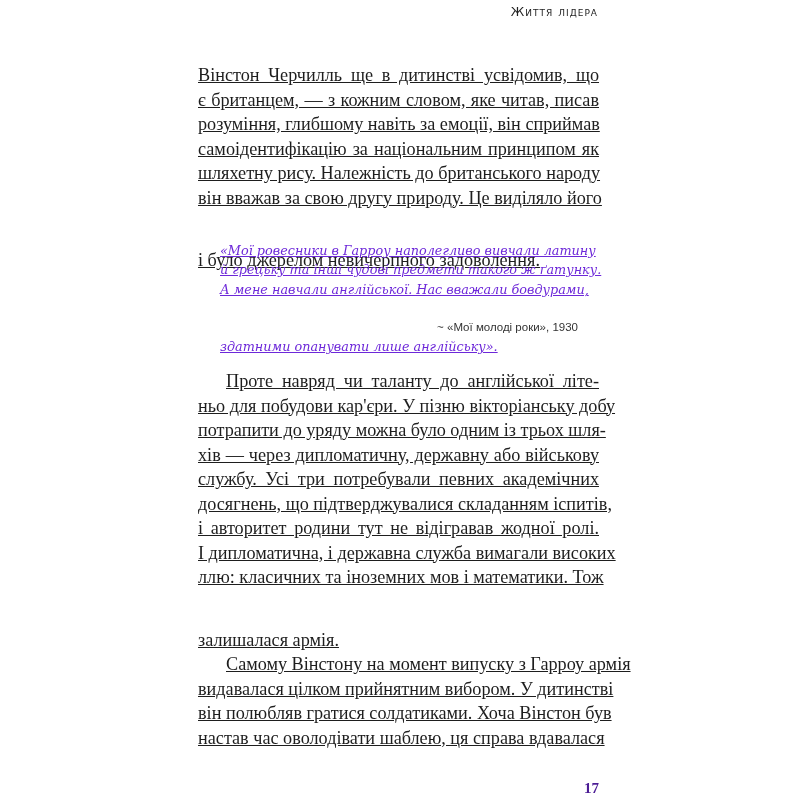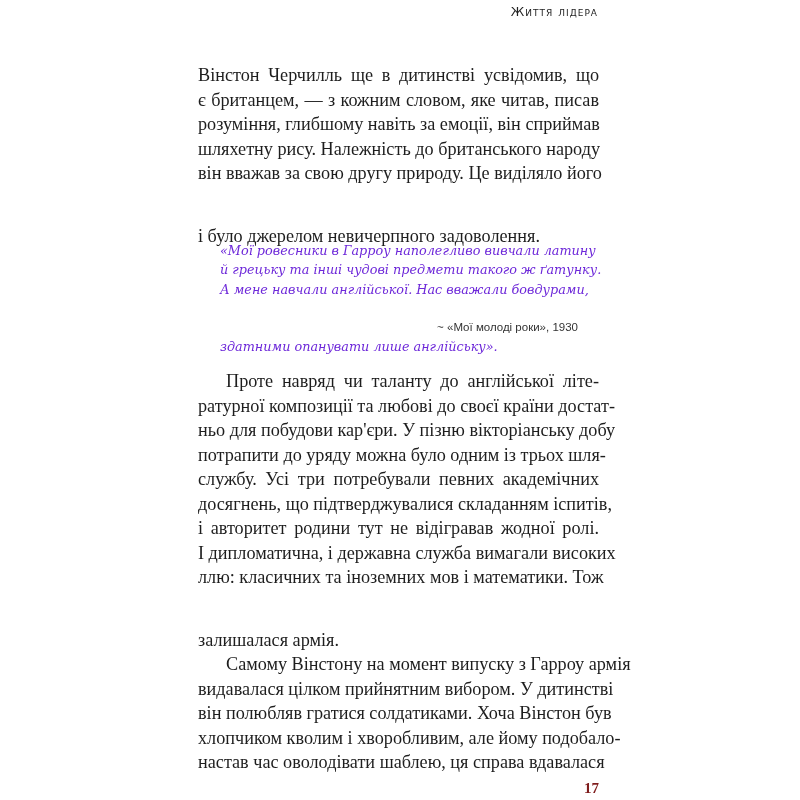--- a/index.html
+++ b/index.html
@@ -33,20 +33,21 @@
       font-size: 18.2px;
       line-height: 24.5px;
       color: #1e1e1e;
     }
     .line {
       display: block;
       white-space: nowrap;
       text-align: justify;
       text-align-last: justify;
       height: 24.5px;
+      text-decoration: underline;
     }
     .line.last {
       text-align-last: left;
       margin-top: 38px;
     }
     .line.indent {
       padding-left: 28px;
     }
     .p1 { top: 63px; }
     .p2 { top: 369px; }
@@ -72,56 +73,56 @@
       color: #333;
       margin-left: 48px;
     }
     .page-number {
       position: absolute;
       left: 584px;
       top: 780px;
       font-family: "Liberation Serif", serif;
       font-weight: bold;
       font-size: 15px;
-      color: #7f1d1d;
+      color: #4c1d95;
     }
   </style>
 </head>
 <body>
 
 <div class="running-head">Життя лідера</div>
 
 <div class="text-block p1">
   <span class="line">Вінстон Черчилль ще в дитинстві усвідомив, що</span>
   <span class="line">є британцем, — з кожним словом, яке читав, писав</span>
   <span class="line">розуміння, глибшому навіть за емоції, він сприймав</span>
+  <span class="line">самоідентифікацію за національним принципом як</span>
   <span class="line">шляхетну рису. Належність до британського народу</span>
   <span class="line">він вважав за свою другу природу. Це виділяло його</span>
   <span class="line last">і було джерелом невичерпного задоволення.</span>
 </div>
 
 <div class="quote">
   <span class="line">«Мої ровесники в Гарроу наполегливо вивчали латину</span>
   <span class="line">й грецьку та інші чудові предмети такого ж ґатунку.</span>
   <span class="line">А мене навчали англійської. Нас вважали бовдурами,</span>
   <span class="line last">здатними опанувати лише англійську».</span>
 </div>
 <div class="attribution">~ «Мої молоді роки», 1930</div>
 
 <div class="text-block p2">
   <span class="line indent">Проте навряд чи таланту до англійської літе-</span>
-  <span class="line">ратурної композиції та любові до своєї країни достат-</span>
   <span class="line">ньо для побудови кар'єри. У пізню вікторіанську добу</span>
   <span class="line">потрапити до уряду можна було одним із трьох шля-</span>
+  <span class="line">хів — через дипломатичну, державну або військову</span>
   <span class="line">службу. Усі три потребували певних академічних</span>
   <span class="line">досягнень, що підтверджувалися складанням іспитів,</span>
   <span class="line">і авторитет родини тут не відігравав жодної ролі.</span>
   <span class="line">І дипломатична, і державна служба вимагали високих</span>
   <span class="line">ллю: класичних та іноземних мов і математики. Тож</span>
   <span class="line last">залишалася армія.</span>
   <span class="line indent">Самому Вінстону на момент випуску з Гарроу армія</span>
   <span class="line">видавалася цілком прийнятним вибором. У дитинстві</span>
   <span class="line">він полюбляв гратися солдатиками. Хоча Вінстон був</span>
-  <span class="line">хлопчиком кволим і хворобливим, але йому подобало-</span>
   <span class="line">настав час оволодівати шаблею, ця справа вдавалася</span>
 </div>
 
 <div class="page-number">17</div>
 
 </body></html>

